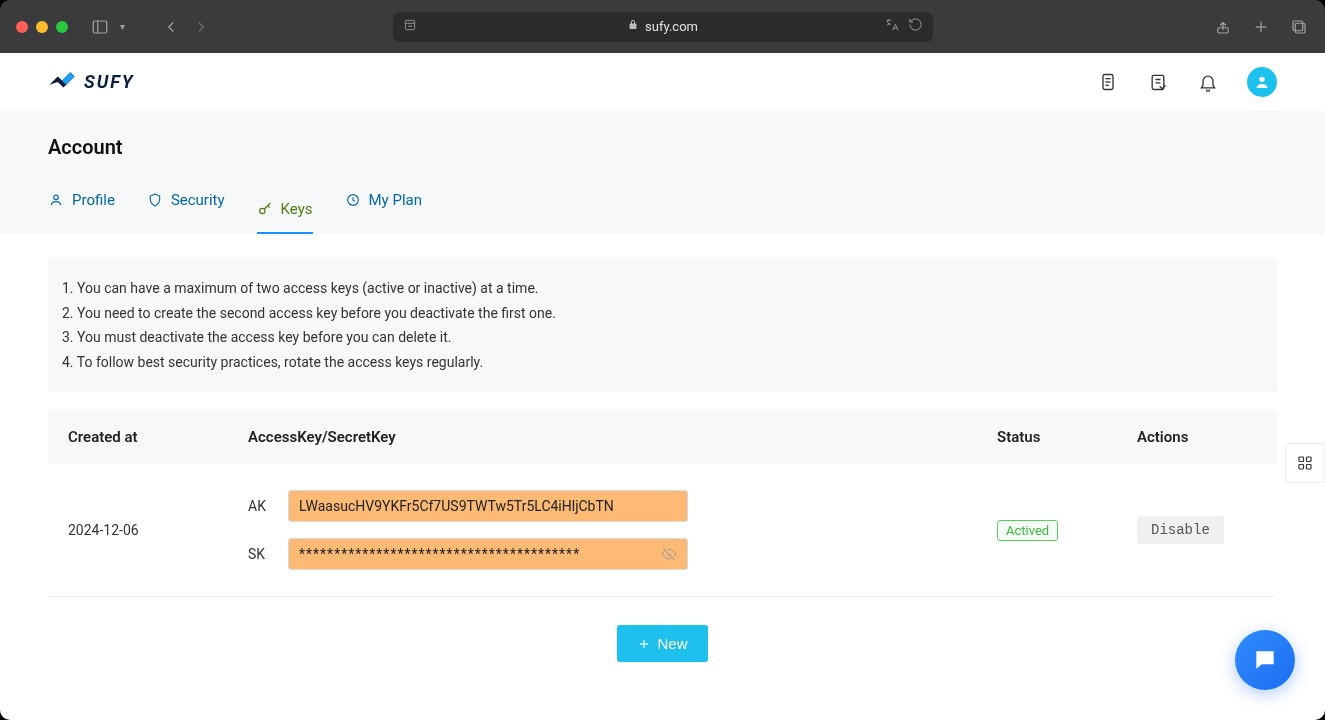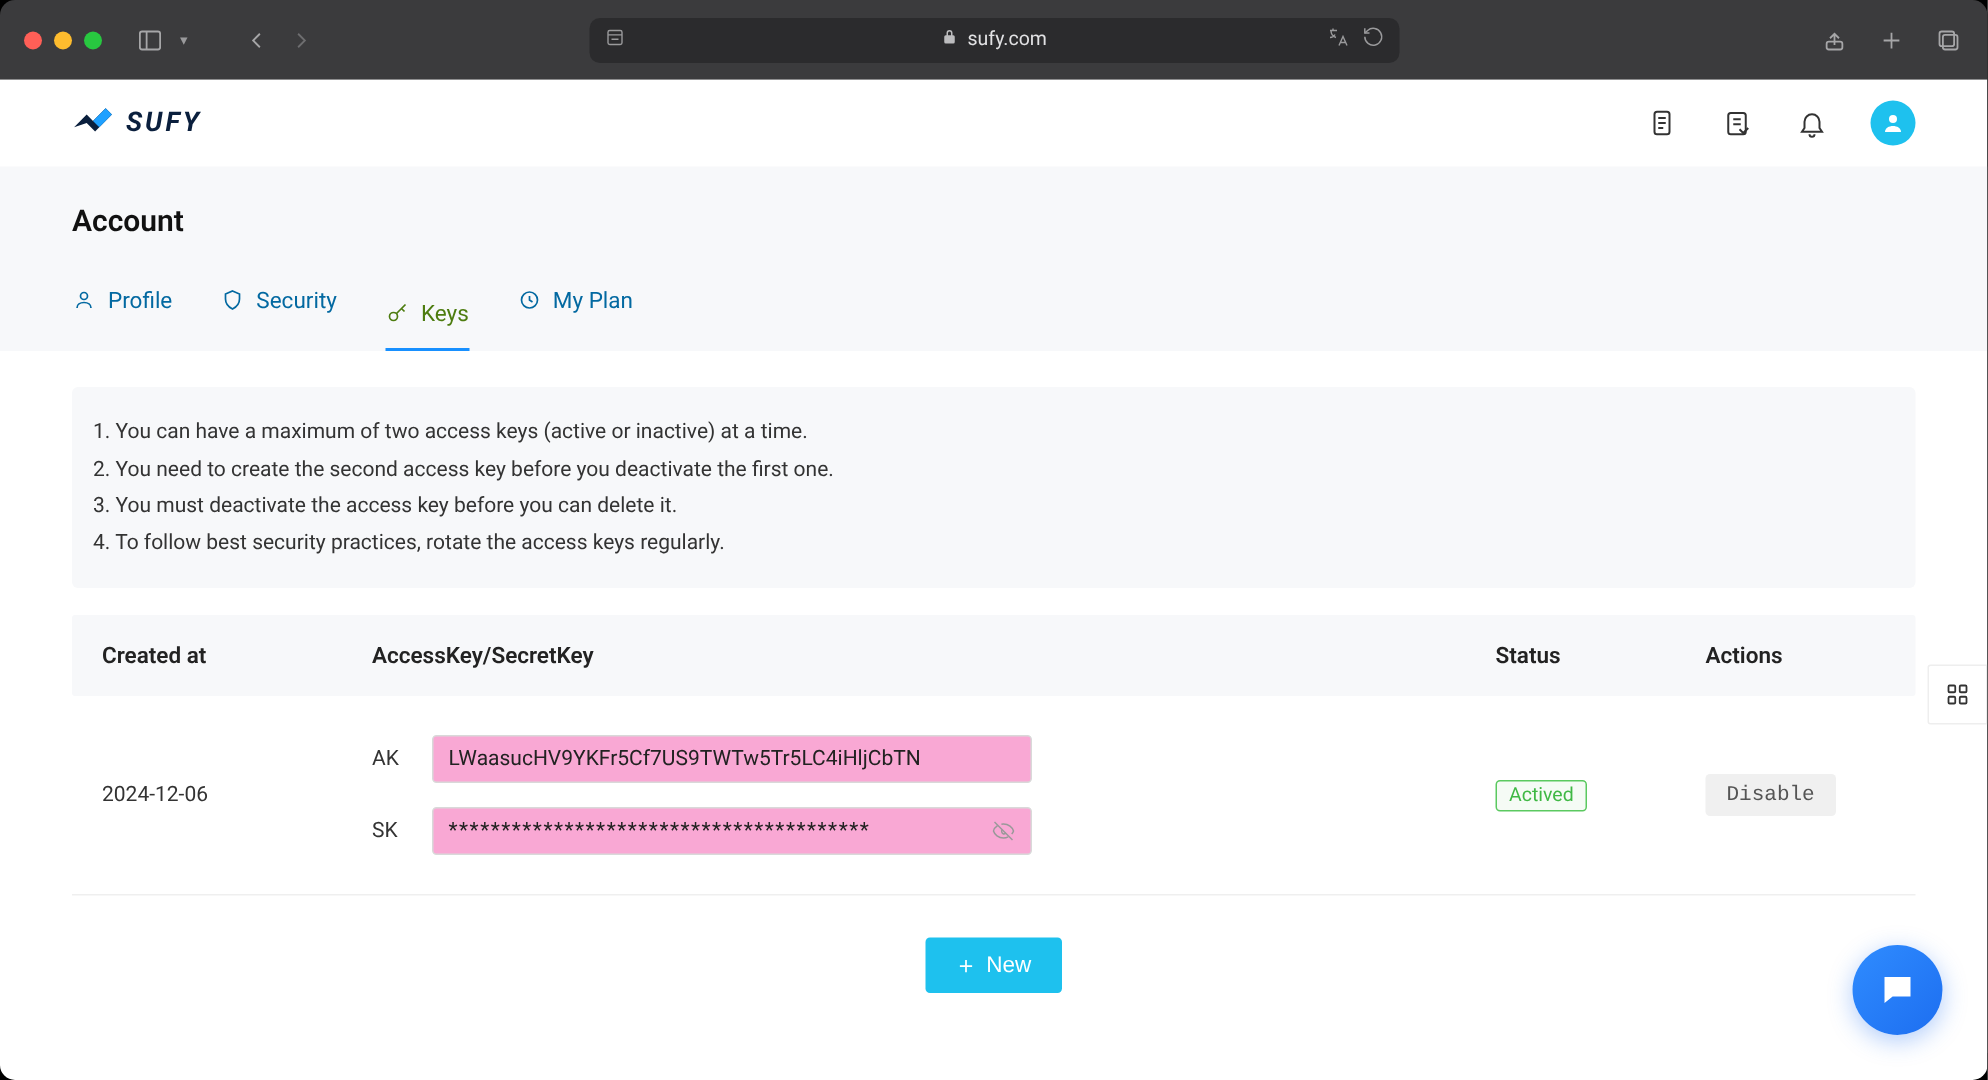--- a/index.html
+++ b/index.html
@@ -55,21 +55,21 @@
   .thead{display:flex;align-items:center;background:#f7f8fa;border-radius:2px;padding:18px 20px;font-weight:600;color:#222;font-size:15px;}
   .col-created{width:180px;}
   .col-keys{flex:1;}
   .col-status{width:140px;}
   .col-actions{width:120px;}
 
   .trow{display:flex;align-items:center;padding:26px 20px;border-bottom:1px solid #efefef;font-size:14px;color:#333;}
   .key-rows{display:flex;flex-direction:column;gap:16px;}
   .key-row{display:flex;align-items:center;gap:16px;}
   .key-label{width:24px;color:#333;font-size:14px;}
-  .key-field{width:400px;height:32px;border:1px solid #d9d9d9;border-radius:3px;display:flex;align-items:center;padding:0 10px;font-size:14px;color:#222;background:#f9a8d4;position:relative;}
+  .key-field{width:400px;height:32px;border:1px solid #d9d9d9;border-radius:3px;display:flex;align-items:center;padding:0 10px;font-size:14px;color:#222;background:#fdba74;position:relative;}
   .key-field .eye{position:absolute;right:10px;color:#999;display:flex;align-items:center;}
   .key-field .eye svg{width:16px;height:16px;stroke:currentColor;fill:none;stroke-width:1.5;}
 
   .status-badge{display:inline-block;border:1px solid #5bc960;color:#3fb844;background:#f5fbf5;padding:2px 8px;border-radius:3px;font-size:13px;}
 
   .disable-btn{display:inline-block;background:#f0f0f0;color:#555;padding:6px 14px;border-radius:3px;font-size:14px;cursor:pointer;border:none;font-family:Liberation Mono, monospace;}
 
   .new-btn-wrap{display:flex;justify-content:center;margin-top:28px;}
   .new-btn{background:#1ec1ee;color:#fff;border:none;border-radius:3px;padding:10px 20px;font-size:15px;display:flex;align-items:center;gap:6px;cursor:pointer;}
   .new-btn svg{width:14px;height:14px;stroke:#fff;stroke-width:2;}

